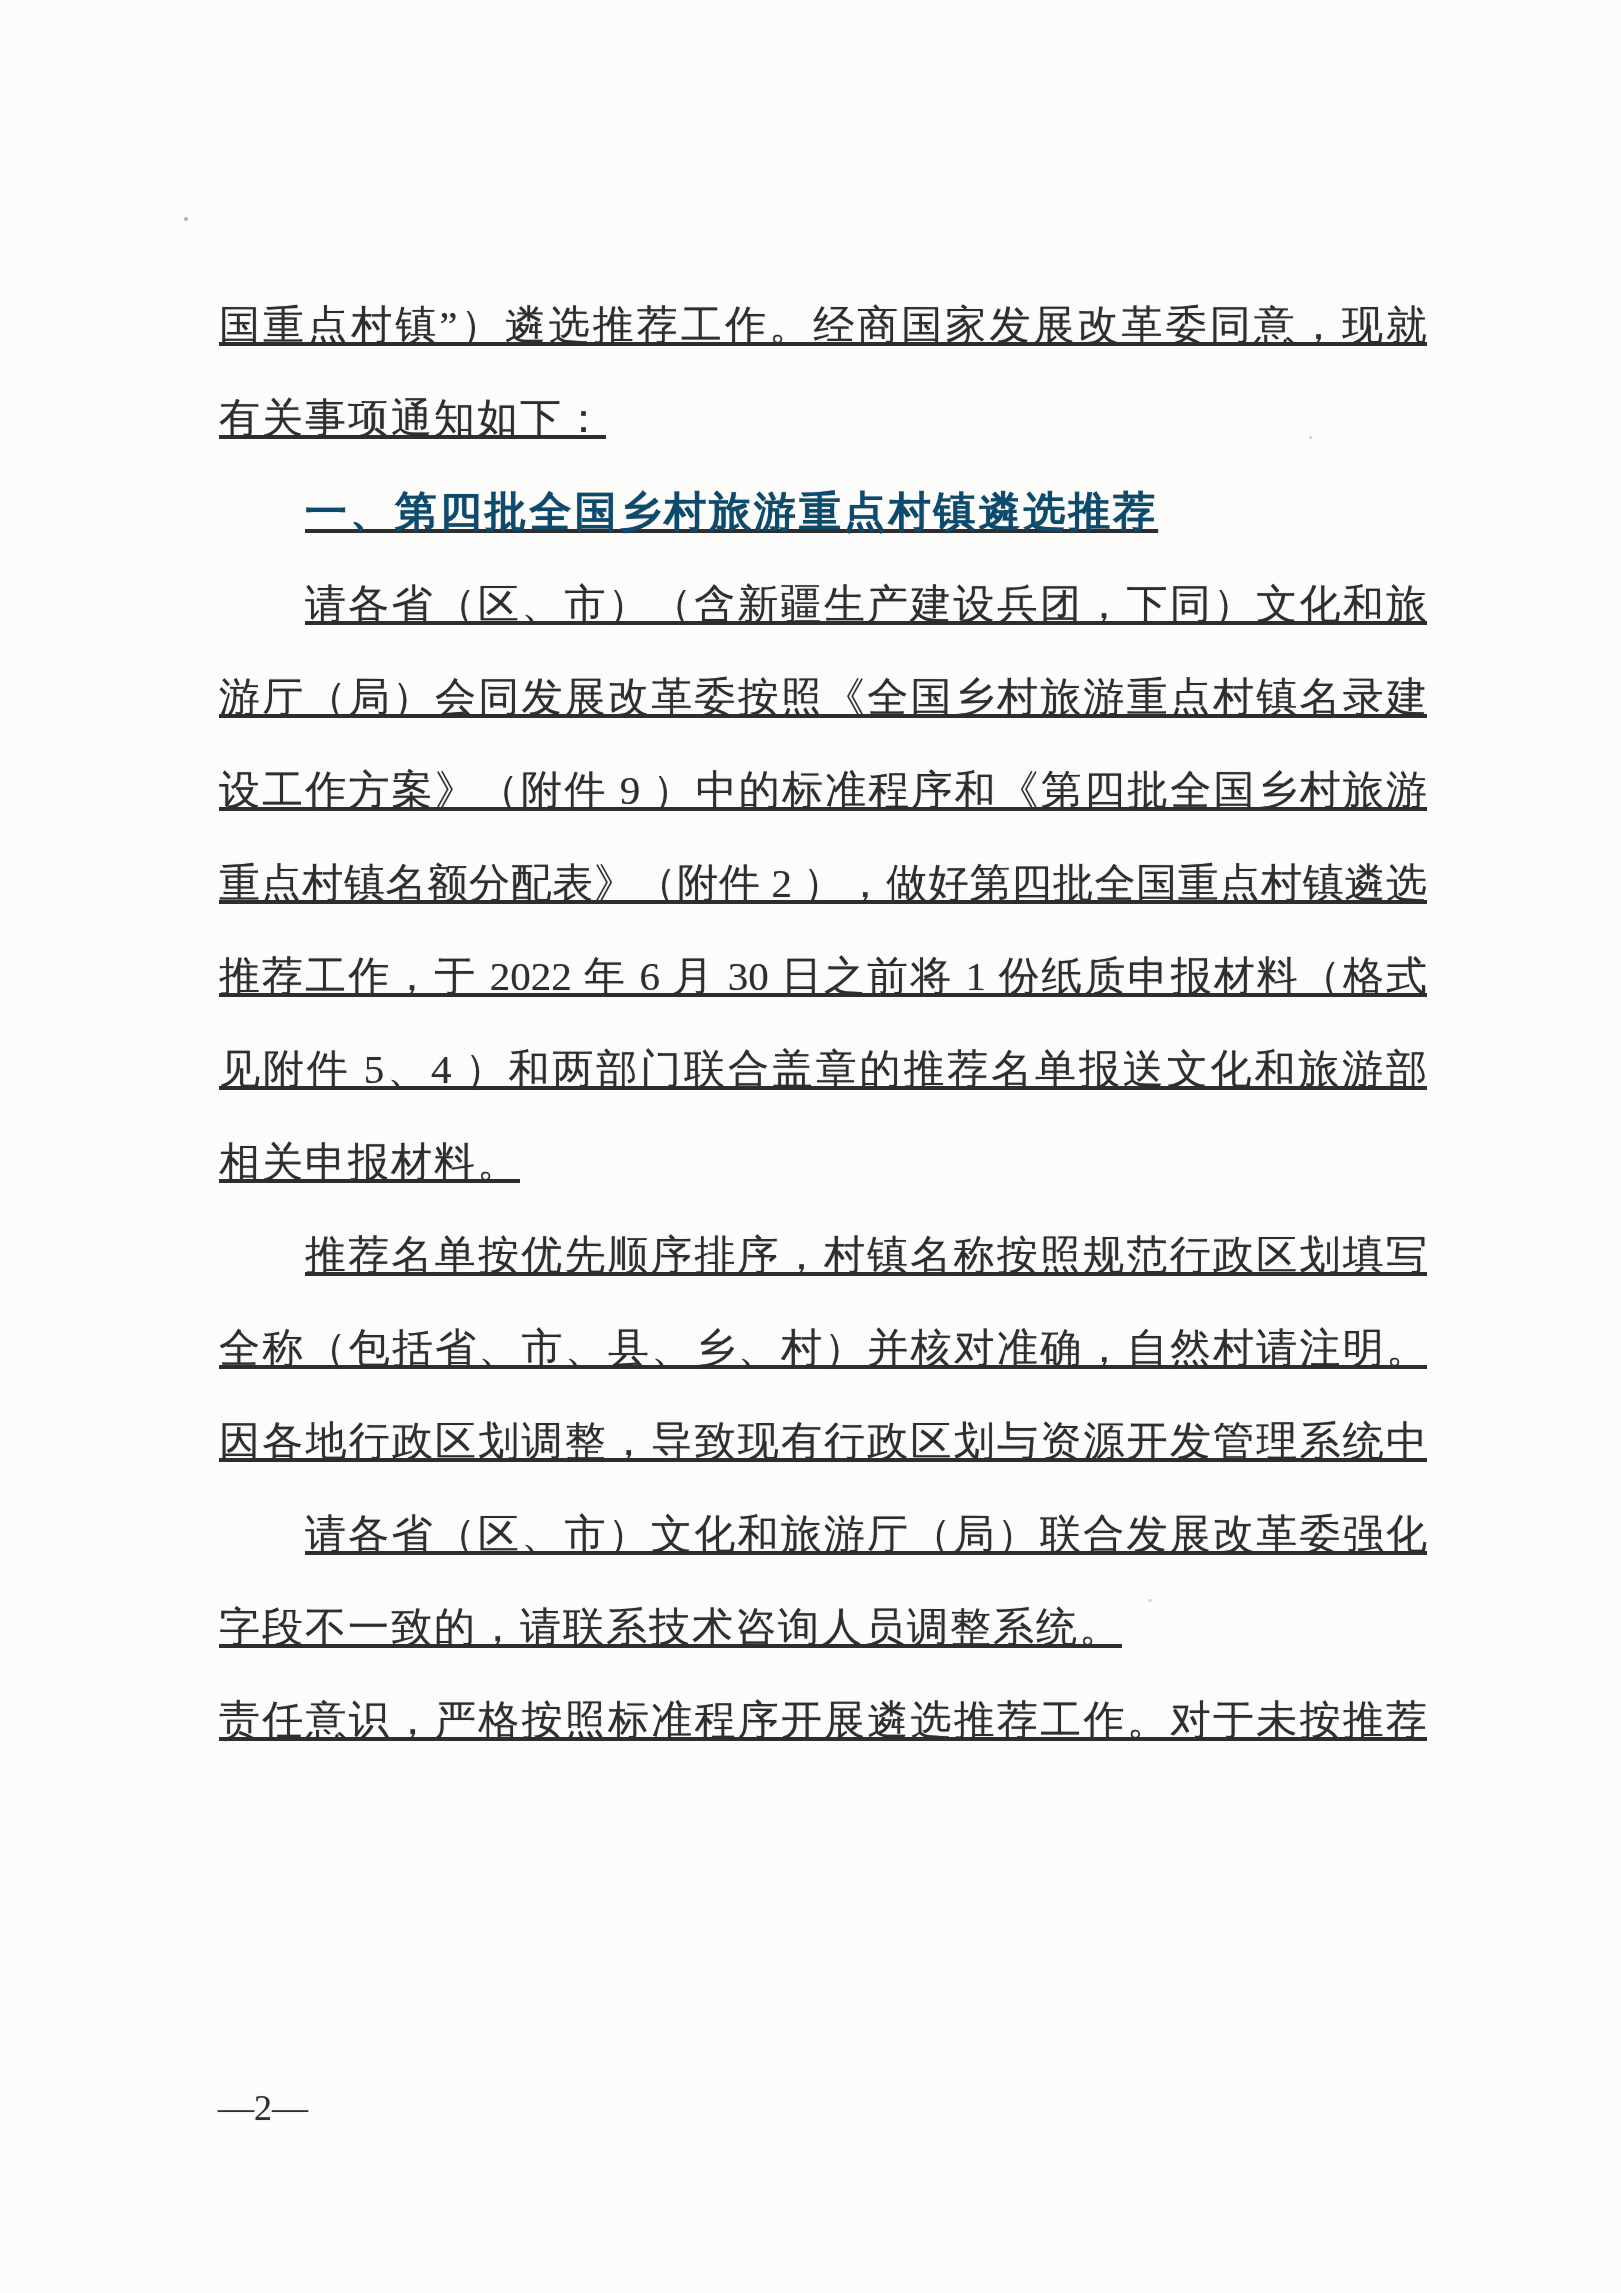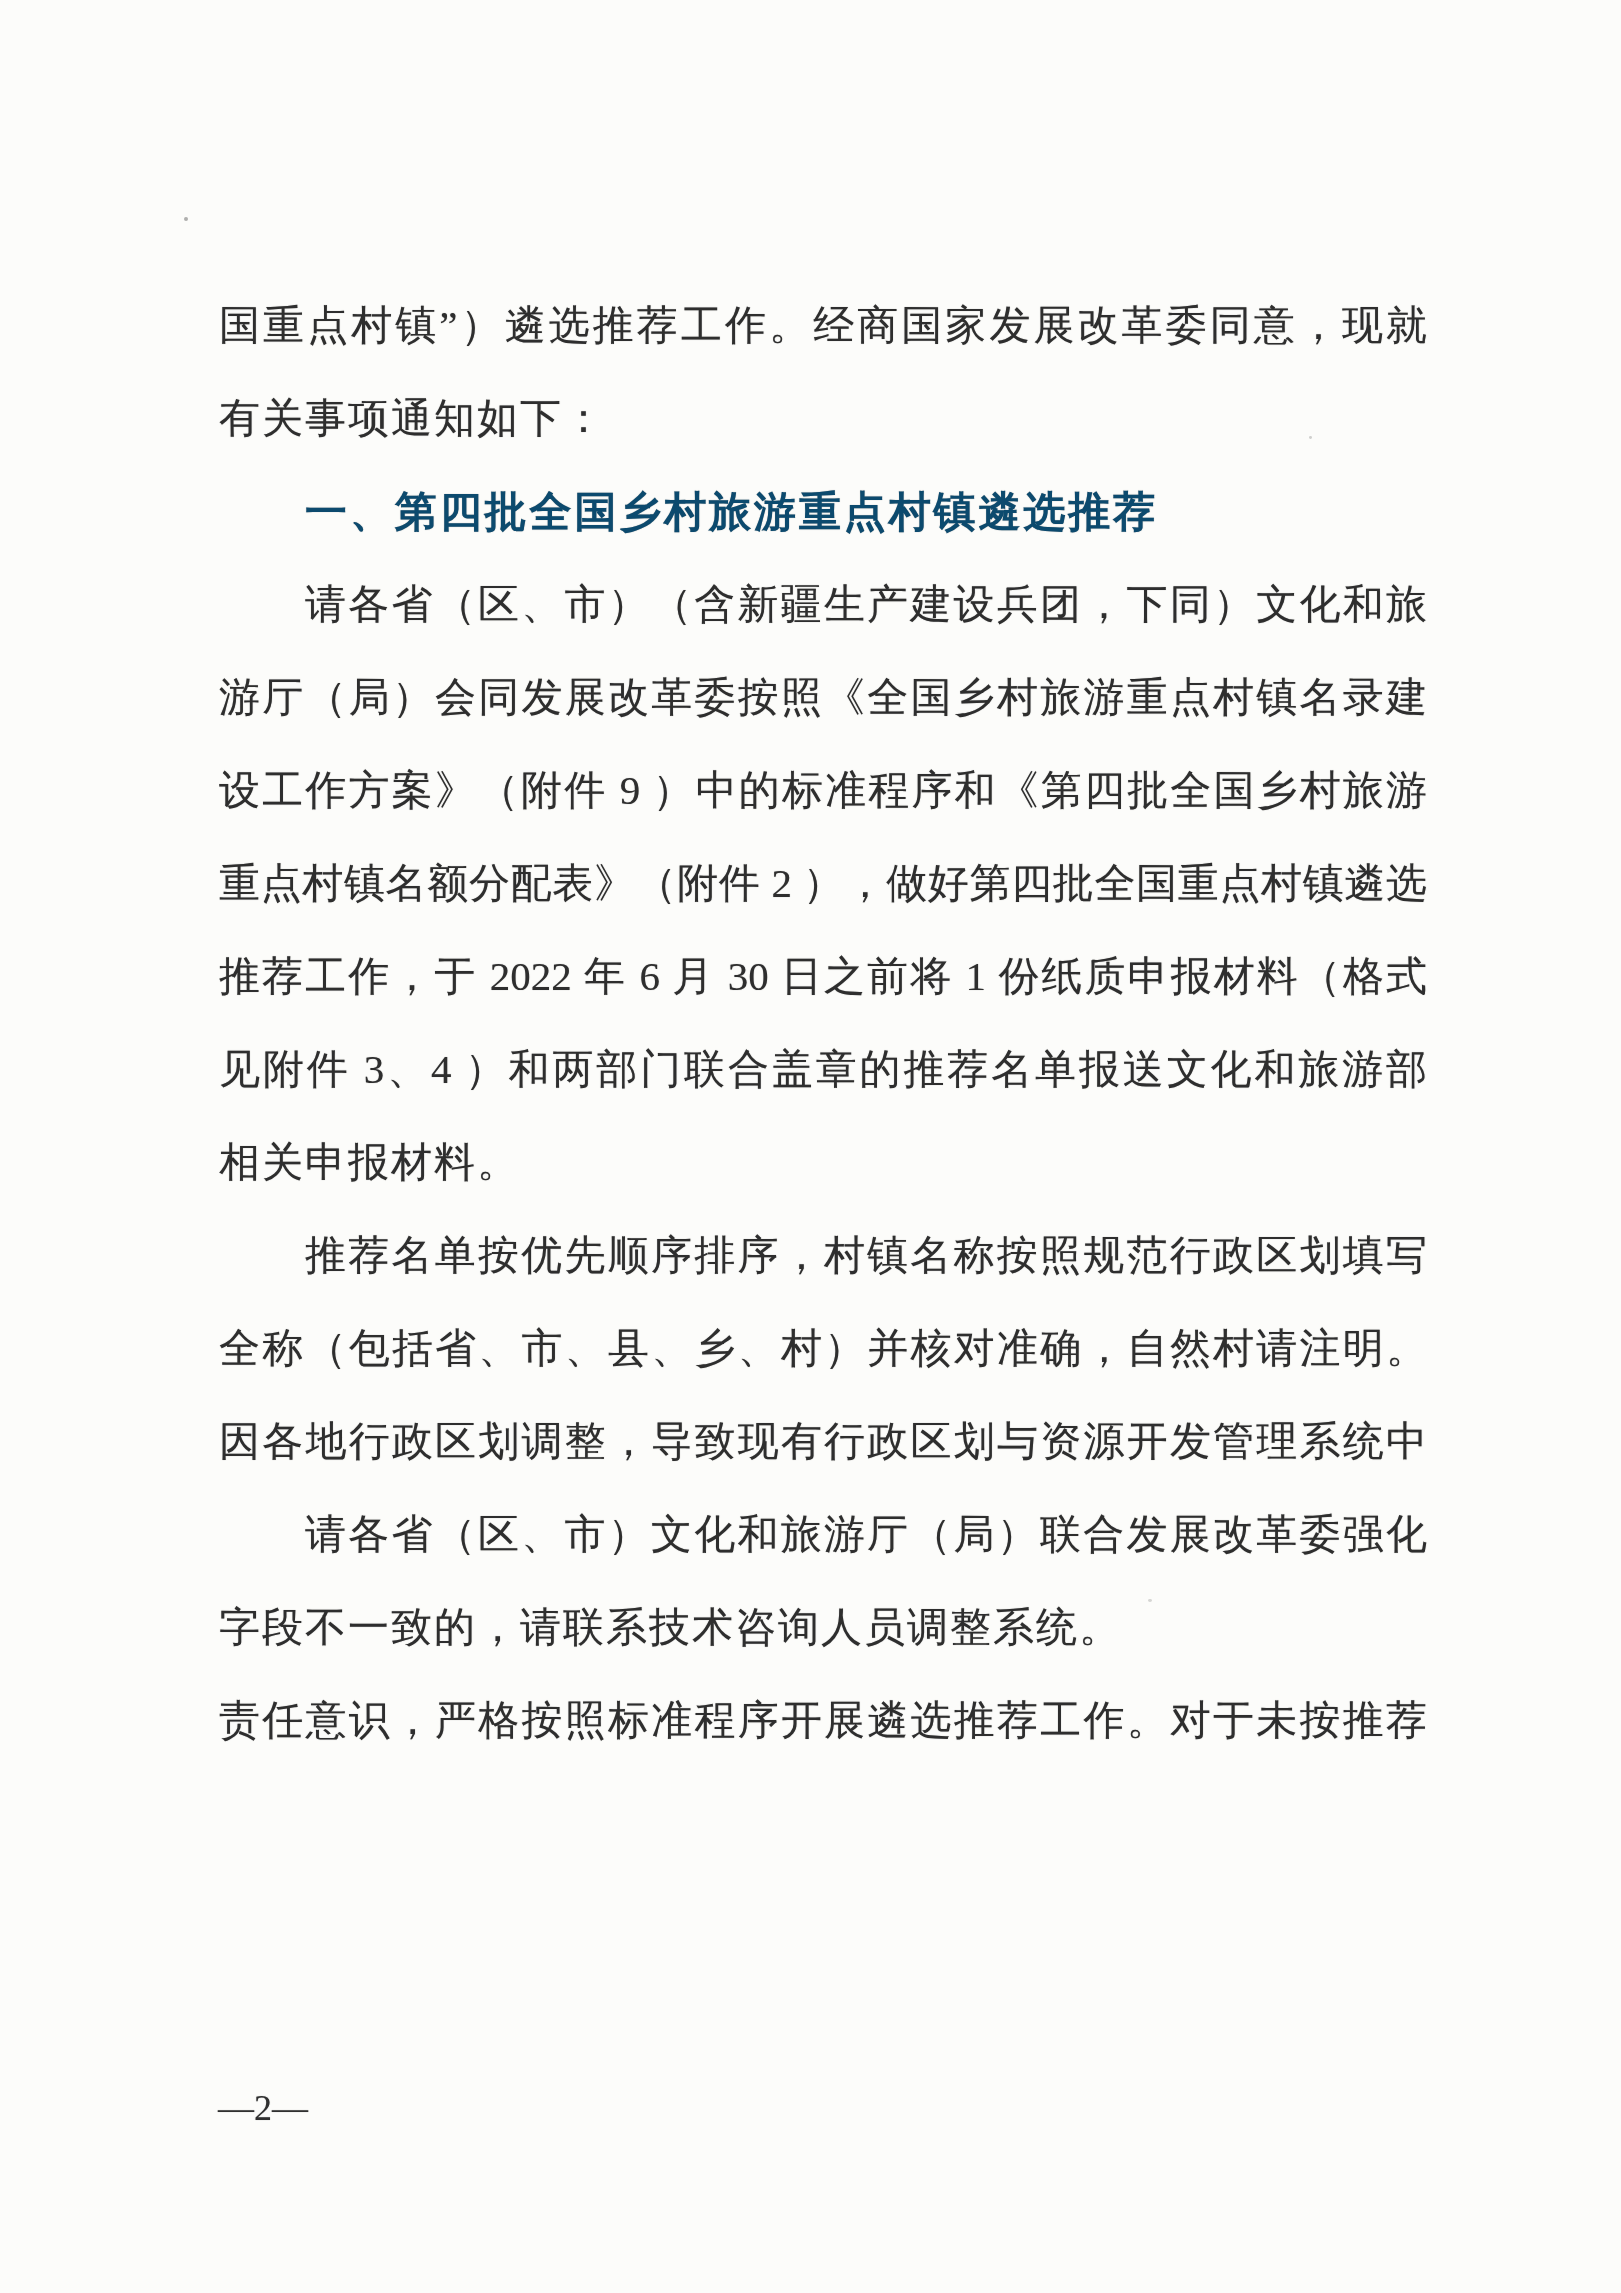--- a/index.html
+++ b/index.html
@@ -18,20 +18,21 @@
     position: absolute;
     inset: 0;
     background: #fcfcfa;
     overflow: hidden;
   }
   .doc-body {
     position: absolute;
     left: 219px;
     top: 279px;
     width: 1208px;
+    text-decoration: underline;
   }
   .line {
     height: 93px;
     line-height: 93px;
     font-size: 41px;
     overflow: hidden;
     white-space: normal;
     letter-spacing: 2px;
     text-shadow: 0 0 1px rgba(45,45,45,0.45);
   }
@@ -79,21 +80,21 @@
 
   <div class="doc-body" id="doc-body">
       <div class="line stretch">国重点村镇”）遴选推荐工作。经商国家发展改革委同意，现就</div>
       <div class="line">有关事项通知如下：</div>
       <div class="line heading indent">一、第四批全国乡村旅游重点村镇遴选推荐</div>
       <div class="line indent stretch">请各省（区、市）（含新疆生产建设兵团，下同）文化和旅</div>
       <div class="line stretch">游厅（局）会同发展改革委按照《全国乡村旅游重点村镇名录建</div>
       <div class="line stretch">设工作方案》（附件 9 ）中的标准程序和《第四批全国乡村旅游</div>
       <div class="line stretch">重点村镇名额分配表》（附件 2 ），做好第四批全国重点村镇遴选</div>
       <div class="line stretch">推荐工作，于 2022 年 6 月 30 日之前将 1 份纸质申报材料（格式</div>
-      <div class="line stretch">见附件 3、4 ）和两部门联合盖章的推荐名单报送文化和旅游部</div>
+      <div class="line stretch">见附件 5、4 ）和两部门联合盖章的推荐名单报送文化和旅游部</div>
       <div class="line">相关申报材料。</div>
       <div class="line indent stretch">推荐名单按优先顺序排序，村镇名称按照规范行政区划填写</div>
       <div class="line stretch">全称（包括省、市、县、乡、村）并核对准确，自然村请注明。</div>
       <div class="line stretch">因各地行政区划调整，导致现有行政区划与资源开发管理系统中</div>
       <div class="line indent stretch">请各省（区、市）文化和旅游厅（局）联合发展改革委强化</div>
       <div class="line">字段不一致的，请联系技术咨询人员调整系统。</div>
       <div class="line stretch">责任意识，严格按照标准程序开展遴选推荐工作。对于未按推荐</div>
     </div>
 
   <div class="page-footer">—2—</div>

